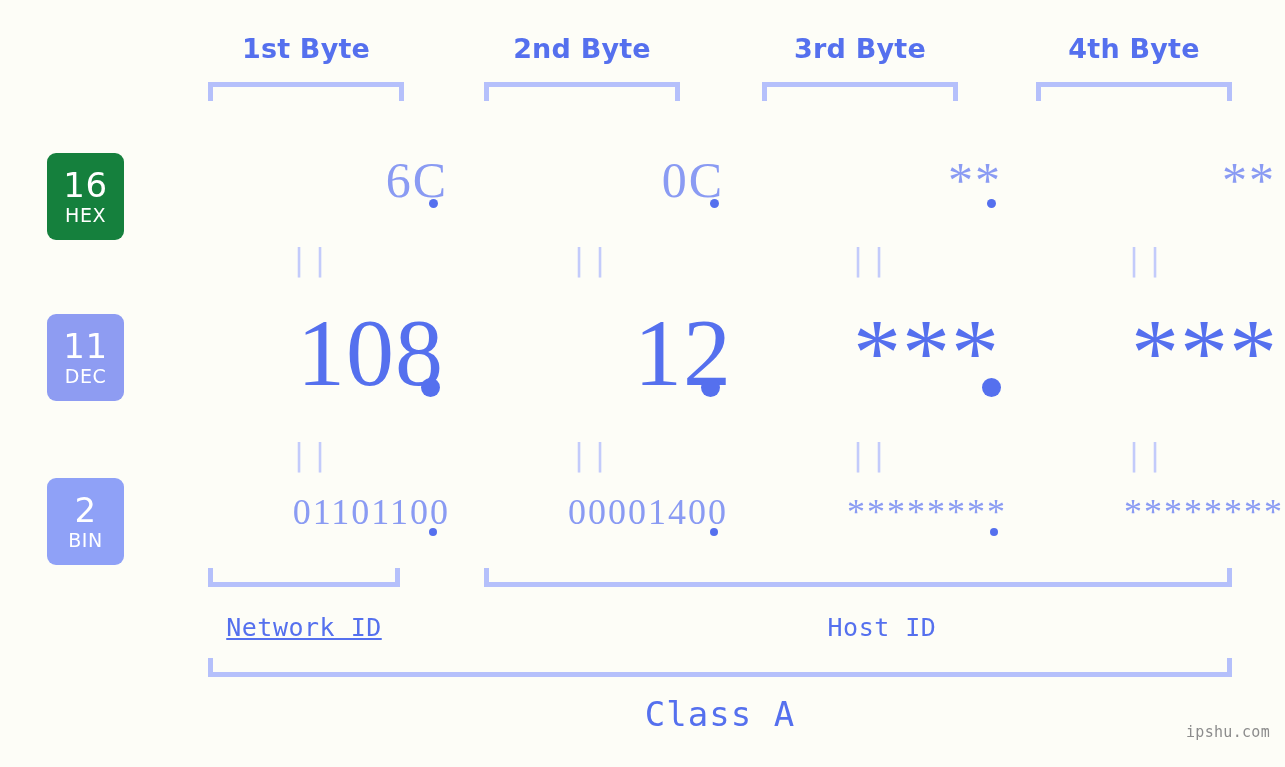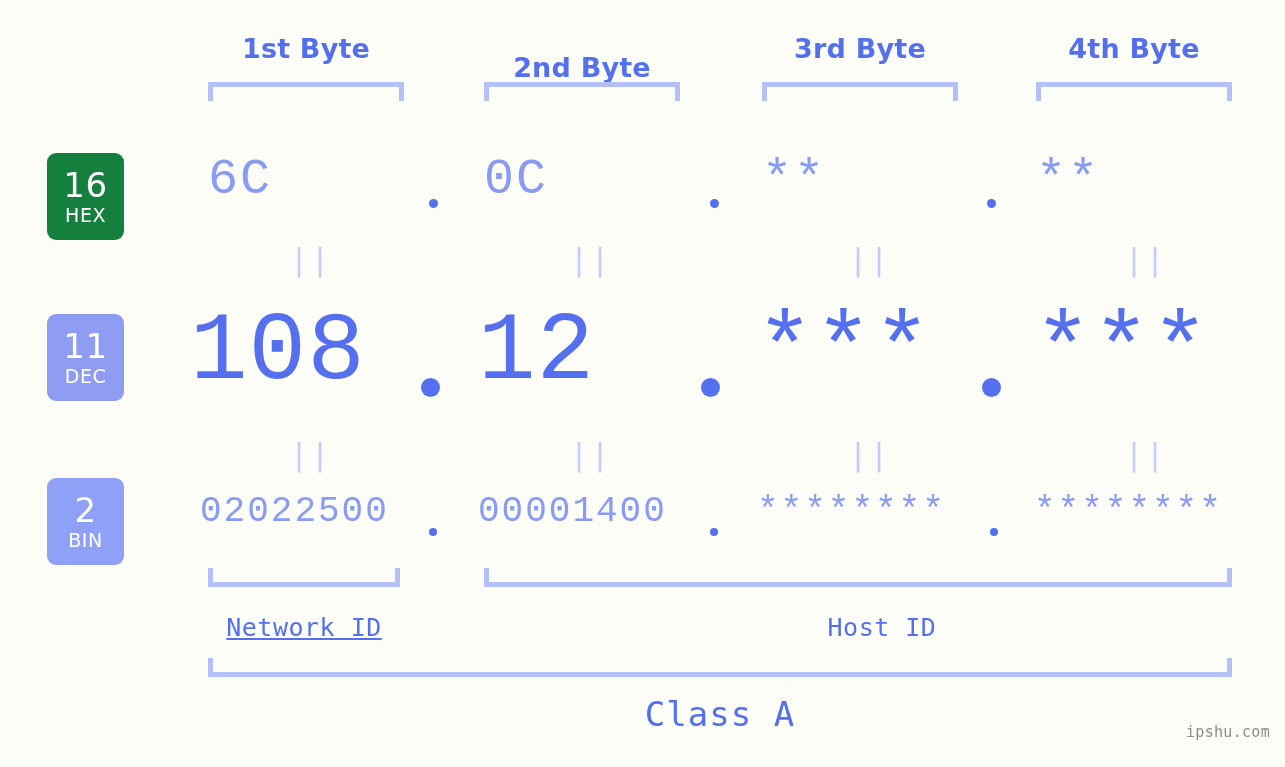--- a/index.html
+++ b/index.html
@@ -77,24 +77,25 @@
     margin-top: 4px;
     letter-spacing: 0.5px;
   }
   .badge.hex  { top: 153px; height: 87px; background: #15803d; }
   .badge.dec  { top: 314px; height: 87px; background: #8e9cf2; }
   .badge.bin  { top: 478px; height: 87px; background: #8fa1f7; }
 
   
   .cell {
     position: absolute;
-    text-align: left;
-    white-space: nowrap;
-    font-family: Liberation Mono, monospace;
+    text-align: right;
+    white-space: nowrap;
+    font-family: Liberation Serif, serif;
     color: #8a9bf3;
+    margin-left: 44px;
   }
 
   .row-hex .cell {
     top: 150px;
     font-size: 50px;
     line-height: 60px;
     letter-spacing: 2px;
   }
 
   .row-dec .cell {
@@ -168,21 +169,21 @@
     color: #8c8c8c;
     letter-spacing: 0.3px;
   }
 </style>
 </head>
 <body>
 
 <div id="stage">
 
   <div class="byte-label" style="left:208px;width:196px;">1st Byte</div>
-  <div class="byte-label" style="left:484px;width:196px;margin-top:19px;">2nd Byte</div>
+  <div class="byte-label" style="left:484px;width:196px;">2nd Byte</div>
   <div class="byte-label" style="left:762px;width:196px;">3rd Byte</div>
   <div class="byte-label" style="left:1036px;width:196px;">4th Byte</div>
 
   <div class="bracket-top" style="left:208px;width:196px;"></div>
   <div class="bracket-top" style="left:484px;width:196px;"></div>
   <div class="bracket-top" style="left:762px;width:196px;"></div>
   <div class="bracket-top" style="left:1036px;width:196px;"></div>
 
   <div class="badge hex">
     <span class="num">16</span>
@@ -223,21 +224,21 @@
     <div class="dot decdot" style="left:701px;"></div>
     <div class="dot decdot" style="left:982px;"></div>
   </div>
 
   <div class="eq r2" style="left:290px;">||</div>
   <div class="eq r2" style="left:570px;">||</div>
   <div class="eq r2" style="left:849px;">||</div>
   <div class="eq r2" style="left:1125px;">||</div>
 
   <div class="row-bin">
-    <div class="cell" style="left:200px;width:206px;">02022500</div>
+    <div class="cell" style="left:200px;width:206px;">01101100</div>
     <div class="cell" style="left:478px;width:206px;">00001400</div>
     <div class="cell" style="left:757px;width:206px;">********</div>
     <div class="cell" style="left:1034px;width:206px;">********</div>
 
     <div class="dot bindot" style="left:429px;"></div>
     <div class="dot bindot" style="left:710px;"></div>
     <div class="dot bindot" style="left:990px;"></div>
   </div>
 
   <div class="bracket-bottom" style="left:208px;top:568px;width:192px;"></div>

